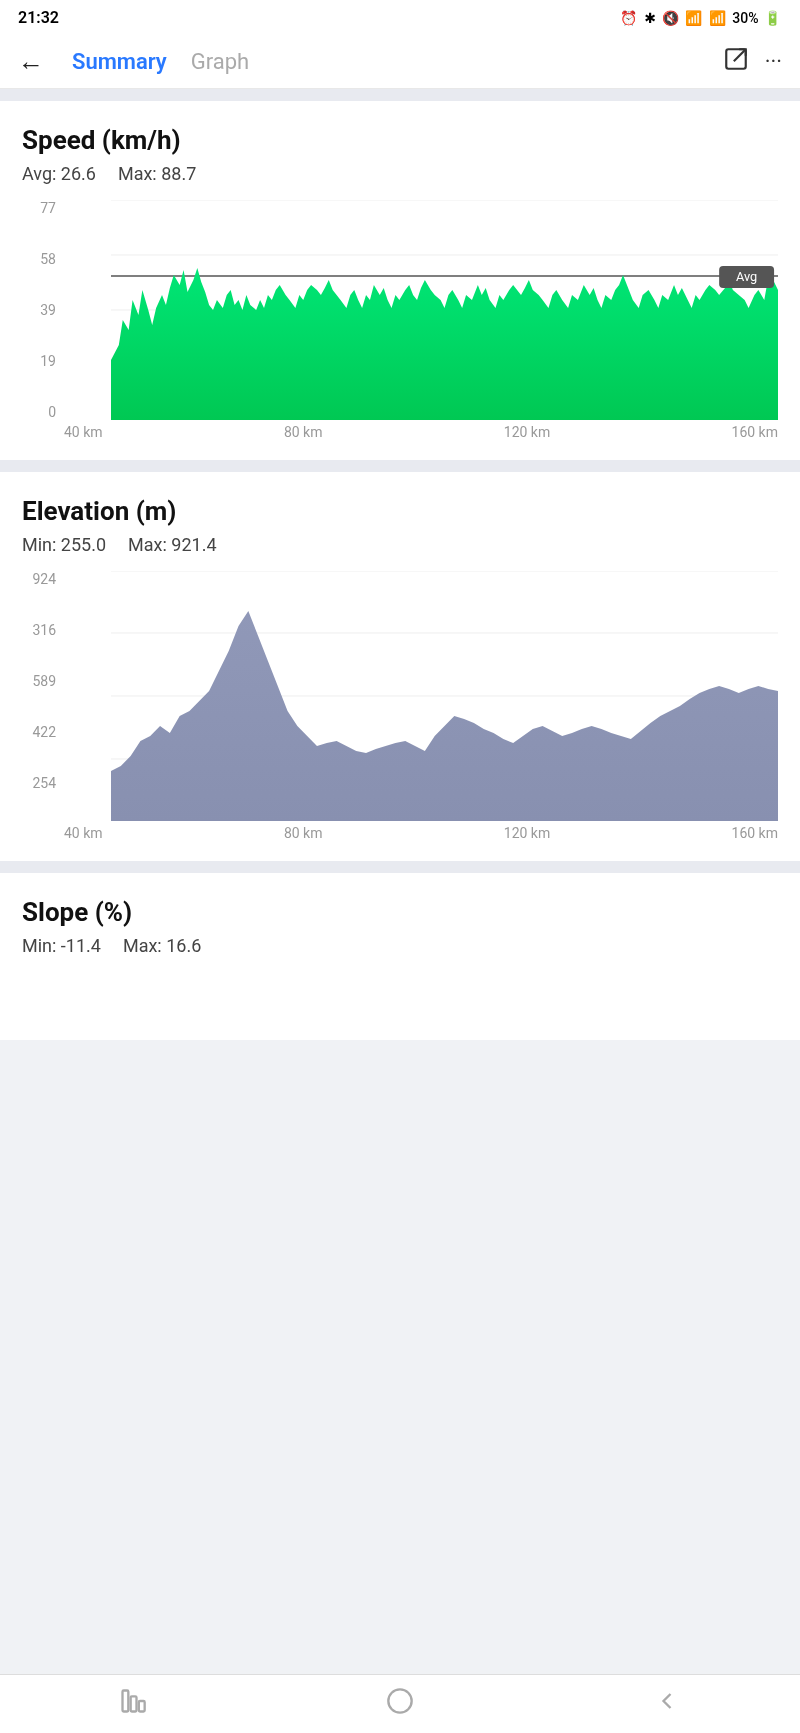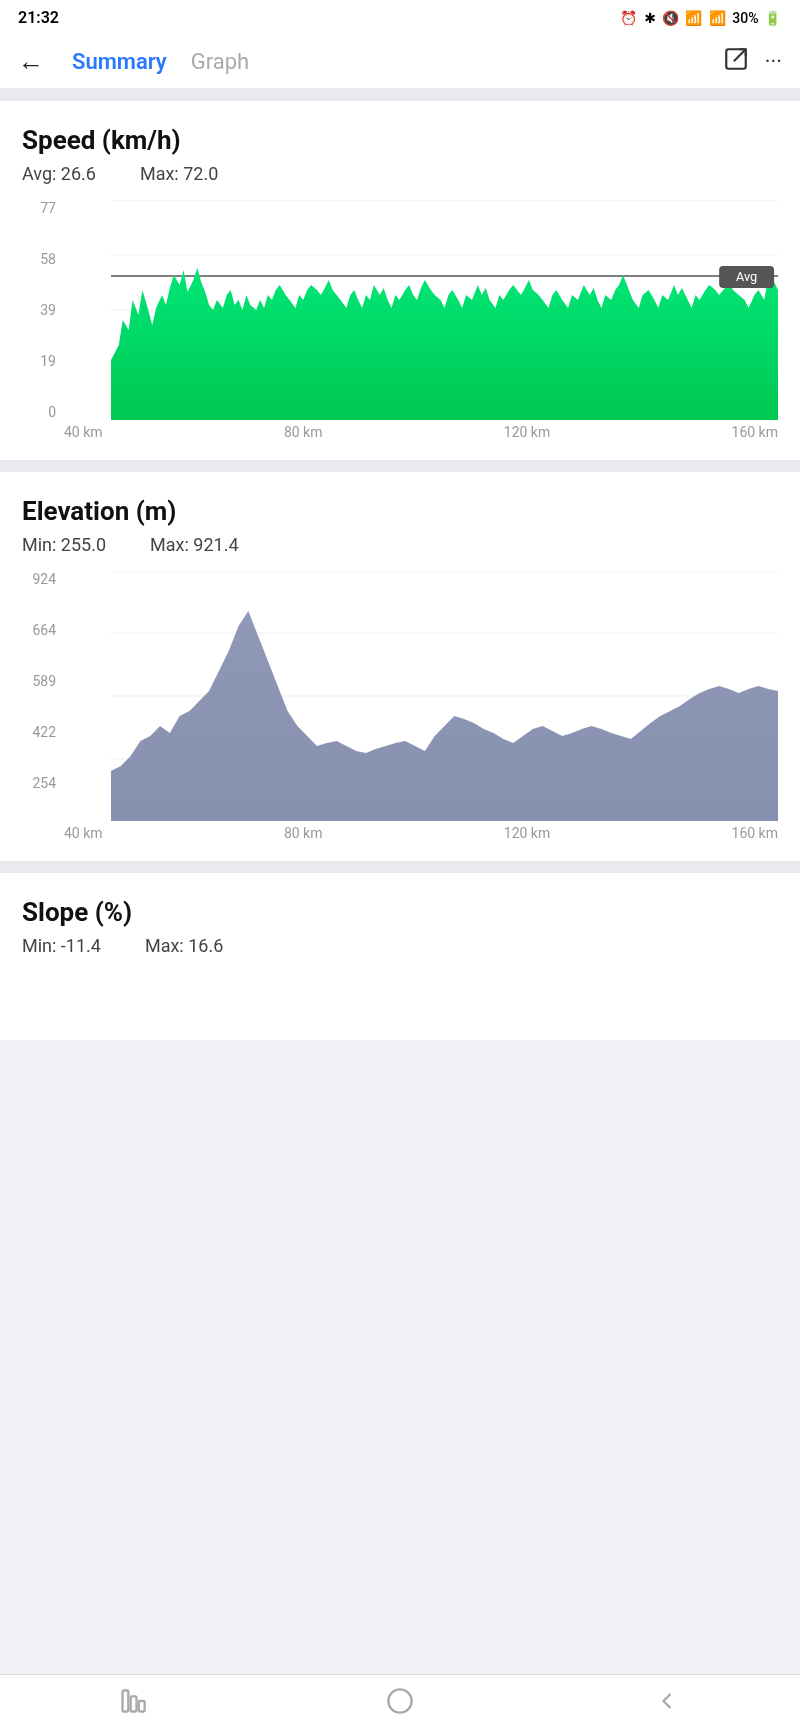--- a/index.html
+++ b/index.html
@@ -70,21 +70,21 @@
 
     .section-title {
       font-size: 26px;
       font-weight: 700;
       color: #111;
       margin-bottom: 8px;
     }
 
     .stats-row {
       display: flex;
-      gap: 44px;
+      gap: 22px;
       font-size: 18px;
       color: #444;
       margin-bottom: 4px;
     }
 
     .stats-row2 {
       display: flex;
       gap: 24px;
       font-size: 18px;
       color: #444;
@@ -183,21 +183,21 @@
   </span>
   <span class="nav-icon">···</span>
 </div>
 
 <div class="section-divider"></div>
 
 <div class="card">
   <div class="section-title">Speed (km/h)</div>
   <div class="stats-row">
     <span>Avg: 26.6</span>
-    <span>Max: 72.0</span>
+    <span>Max: 88.7</span>
   </div>
 
   <div class="chart-container">
     <div class="chart-area">
       <div class="y-axis">
         <span>77</span>
         <span>58</span>
         <span>39</span>
         <span>19</span>
         <span>0</span>
@@ -241,21 +241,21 @@
   <div class="section-title">Elevation (m)</div>
   <div class="stats-row">
     <span>Min: 255.0</span>
     <span>Max: 921.4</span>
   </div>
 
   <div class="chart-container">
     <div class="chart-area">
       <div class="y-axis">
         <span>924</span>
-        <span>664</span>
+        <span>316</span>
         <span>589</span>
         <span>422</span>
         <span>254</span>
       </div>
       <div class="chart-body">
         <svg class="chart-svg" viewBox="0 0 680 250" height="250" preserveAspectRatio="none">
 
           <line x1="0" y1="0" x2="680" y2="0" stroke="#eee" stroke-width="1"></line>
           <line x1="0" y1="62" x2="680" y2="62" stroke="#eee" stroke-width="1"></line>
           <line x1="0" y1="125" x2="680" y2="125" stroke="#eee" stroke-width="1"></line>

